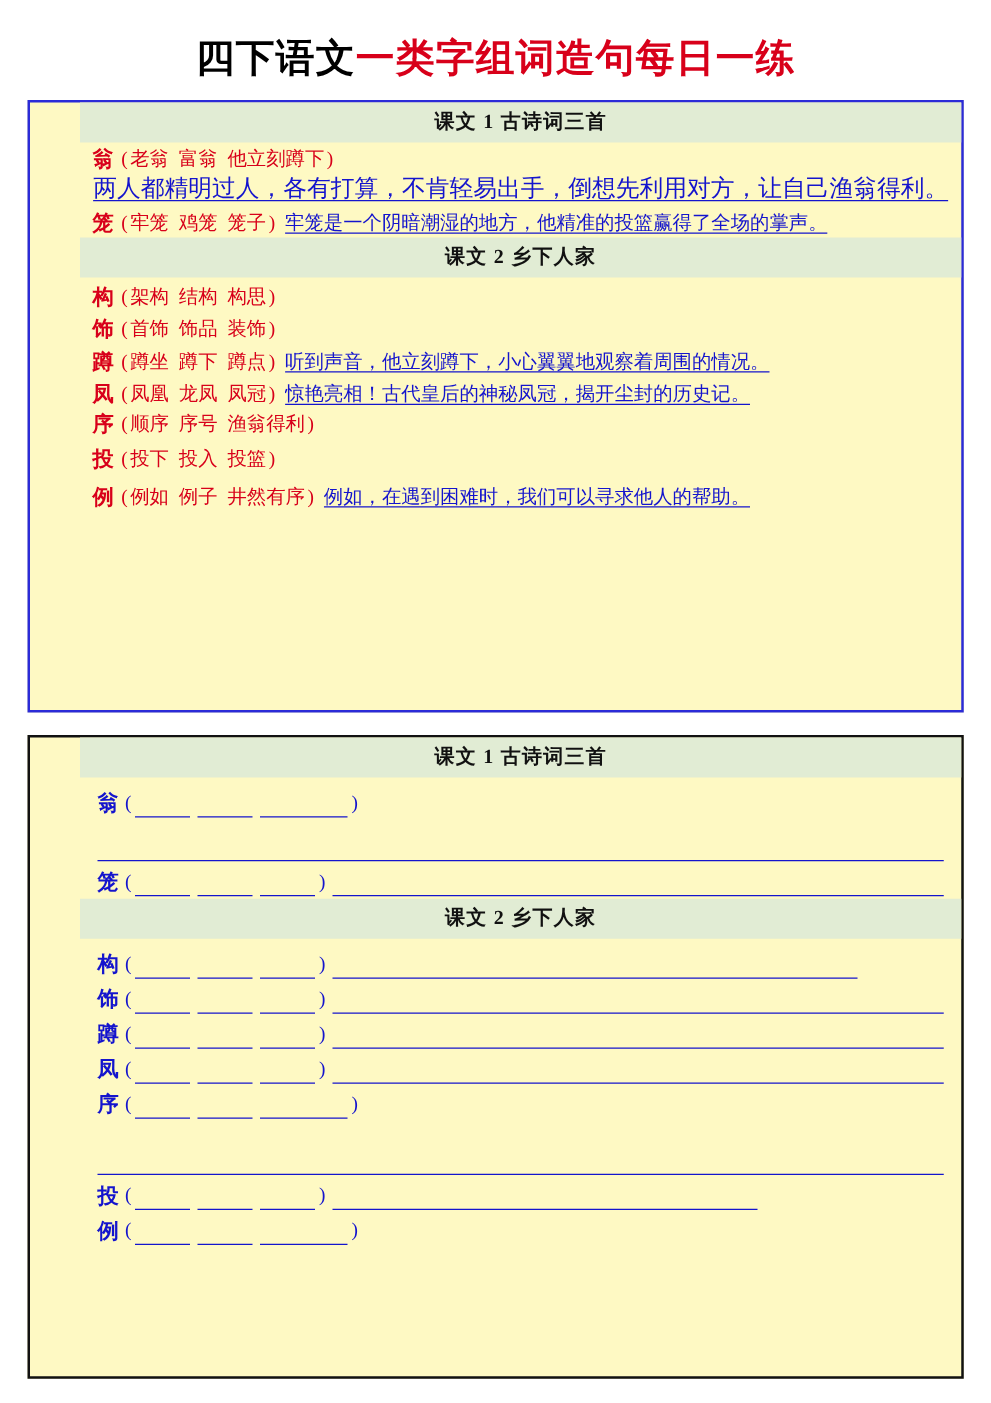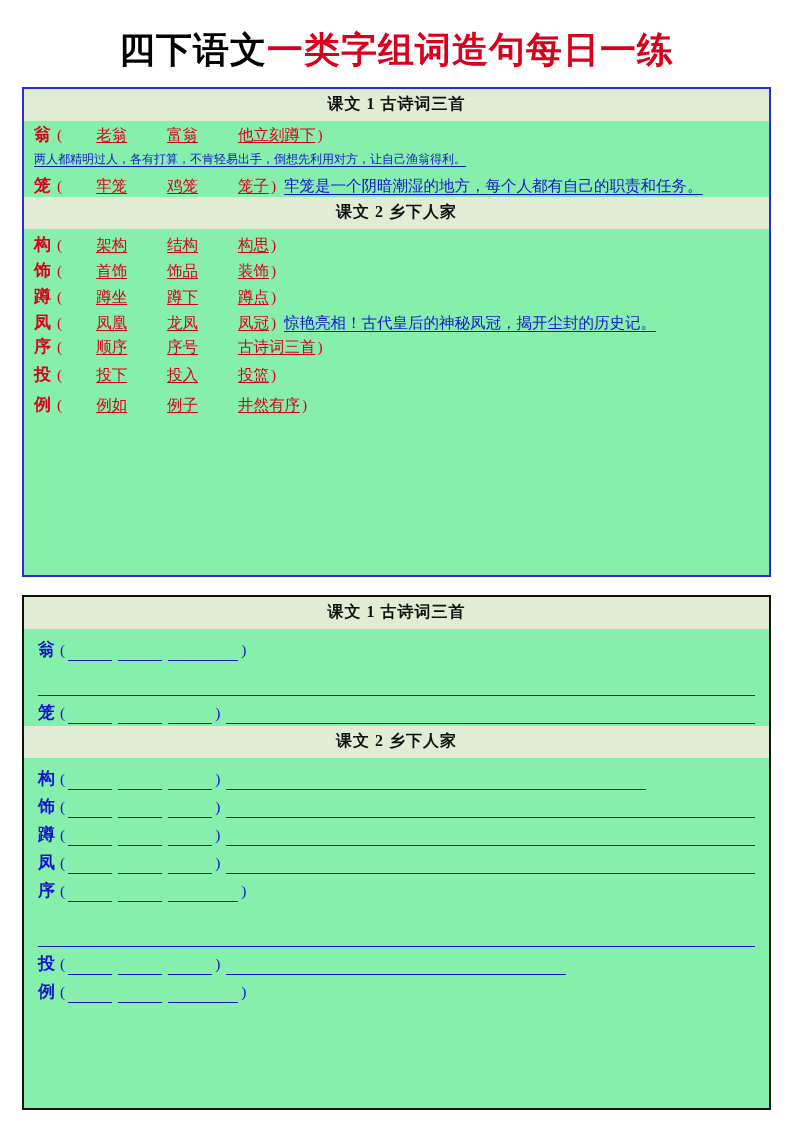--- a/index.html
+++ b/index.html
@@ -18,36 +18,37 @@
     position: relative;
     width: 793px;
     height: 1122px;
     box-sizing: border-box;
     padding: 0 22px;
   }
 
   
   .title {
     text-align: center;
-    font-size: 36px;
+    font-size: 31px;
     font-weight: bold;
     letter-spacing: 1px;
     padding-top: 26px;
     padding-bottom: 12px;
     white-space: nowrap;
     font-family: "Liberation Serif", "DejaVu Serif", serif;
   }
   .title .t-black { color: #000000; }
   .title .t-red { color: #d8001a; }
 
   
   .box {
     border: 2px solid #2b2bd8;
     box-sizing: border-box;
-    background: #86efac;
+    background: #fef9c3;
+    padding-left: 40px;
   }
   .box.top { height: 490px; }
   .box.bottom { border-color: #111111; height: 515px; margin-top: 18px; }
 
   .lesson-head {
     background: #e1ecd4;
     text-align: center;
     font-weight: bold;
     font-size: 16px;
     color: #111111;
@@ -72,41 +73,40 @@
     font-size: 17px;
     padding-right: 6px;
     flex: 0 0 auto;
   }
   .words {
     color: #d8001a;
     flex: 0 0 auto;
     padding-right: 8px;
   }
   .words .w {
-    text-decoration: underline;
     text-underline-offset: 2px;
     padding: 0 2px;
-    margin-left: 32px;
   }
   .paren { color: #d8001a; }
   .sentence {
     color: #1414cd;
     text-decoration: underline;
     text-underline-offset: 3px;
     flex: 0 1 auto;
     overflow: hidden;
   }
   .sentence-full {
     color: #1414cd;
     text-decoration: underline;
     text-underline-offset: 3px;
-    font-size: 12px;
+    font-size: 19px;
     line-height: 22px;
     padding: 2px 0 4px 0;
     white-space: nowrap;
+    text-align: center;
   }
   .row.tight { padding: 2px 0 1px 0; }
   .row.spaced { padding: 7px 0 3px 0; }
 
   
   .blanks { padding: 6px 14px 0 14px; }
   .brow {
     display: flex;
     align-items: flex-end;
     font-size: 15.5px;
@@ -164,62 +164,64 @@
 
       <div class="row tight">
         <span class="ch">翁</span>
         <span class="words"><span class="paren">(</span><span class="w">老翁</span> <span class="w">富翁</span> <span class="w">他立刻蹲下</span><span class="paren">)</span></span>
       </div>
       <div class="sentence-full">两人都精明过人，各有打算，不肯轻易出手，倒想先利用对方，让自己渔翁得利。</div>
 
       <div class="row tight">
         <span class="ch">笼</span>
         <span class="words"><span class="paren">(</span><span class="w">牢笼</span> <span class="w">鸡笼</span> <span class="w">笼子</span><span class="paren">)</span></span>
-        <span class="sentence">牢笼是一个阴暗潮湿的地方，每个人都有自己的职责和任务。</span>
+        <span class="sentence">牢笼是一个阴暗潮湿的地方，他精准的投篮赢得了全场的掌声。</span>
       </div>
     </div>
 
     <div class="lesson-head">课文 2 乡下人家</div>
 
     <div class="entries">
 
       <div class="row">
         <span class="ch">构</span>
         <span class="words"><span class="paren">(</span><span class="w">架构</span> <span class="w">结构</span> <span class="w">构思</span><span class="paren">)</span></span>
       </div>
 
       <div class="row">
         <span class="ch">饰</span>
         <span class="words"><span class="paren">(</span><span class="w">首饰</span> <span class="w">饰品</span> <span class="w">装饰</span><span class="paren">)</span></span>
       </div>
 
       <div class="row">
         <span class="ch">蹲</span>
         <span class="words"><span class="paren">(</span><span class="w">蹲坐</span> <span class="w">蹲下</span> <span class="w">蹲点</span><span class="paren">)</span></span>
+        <span class="sentence">听到声音，他立刻蹲下，小心翼翼地观察着周围的情况。</span>
       </div>
 
       <div class="row">
         <span class="ch">凤</span>
         <span class="words"><span class="paren">(</span><span class="w">凤凰</span> <span class="w">龙凤</span> <span class="w">凤冠</span><span class="paren">)</span></span>
         <span class="sentence">惊艳亮相！古代皇后的神秘凤冠，揭开尘封的历史记。</span>
       </div>
 
       <div class="row tight">
         <span class="ch">序</span>
-        <span class="words"><span class="paren">(</span><span class="w">顺序</span> <span class="w">序号</span> <span class="w">古诗词三首</span><span class="paren">)</span></span>
+        <span class="words"><span class="paren">(</span><span class="w">顺序</span> <span class="w">序号</span> <span class="w">渔翁得利</span><span class="paren">)</span></span>
       </div>
 
       <div class="row spaced">
         <span class="ch">投</span>
         <span class="words"><span class="paren">(</span><span class="w">投下</span> <span class="w">投入</span> <span class="w">投篮</span><span class="paren">)</span></span>
       </div>
 
       <div class="row spaced">
         <span class="ch">例</span>
         <span class="words"><span class="paren">(</span><span class="w">例如</span> <span class="w">例子</span> <span class="w">井然有序</span><span class="paren">)</span></span>
+        <span class="sentence">例如，在遇到困难时，我们可以寻求他人的帮助。</span>
       </div>
     </div>
   </div>
 
   <div class="box bottom">
 
     <div class="lesson-head">课文 1 古诗词三首</div>
 
     <div class="blanks">
 

